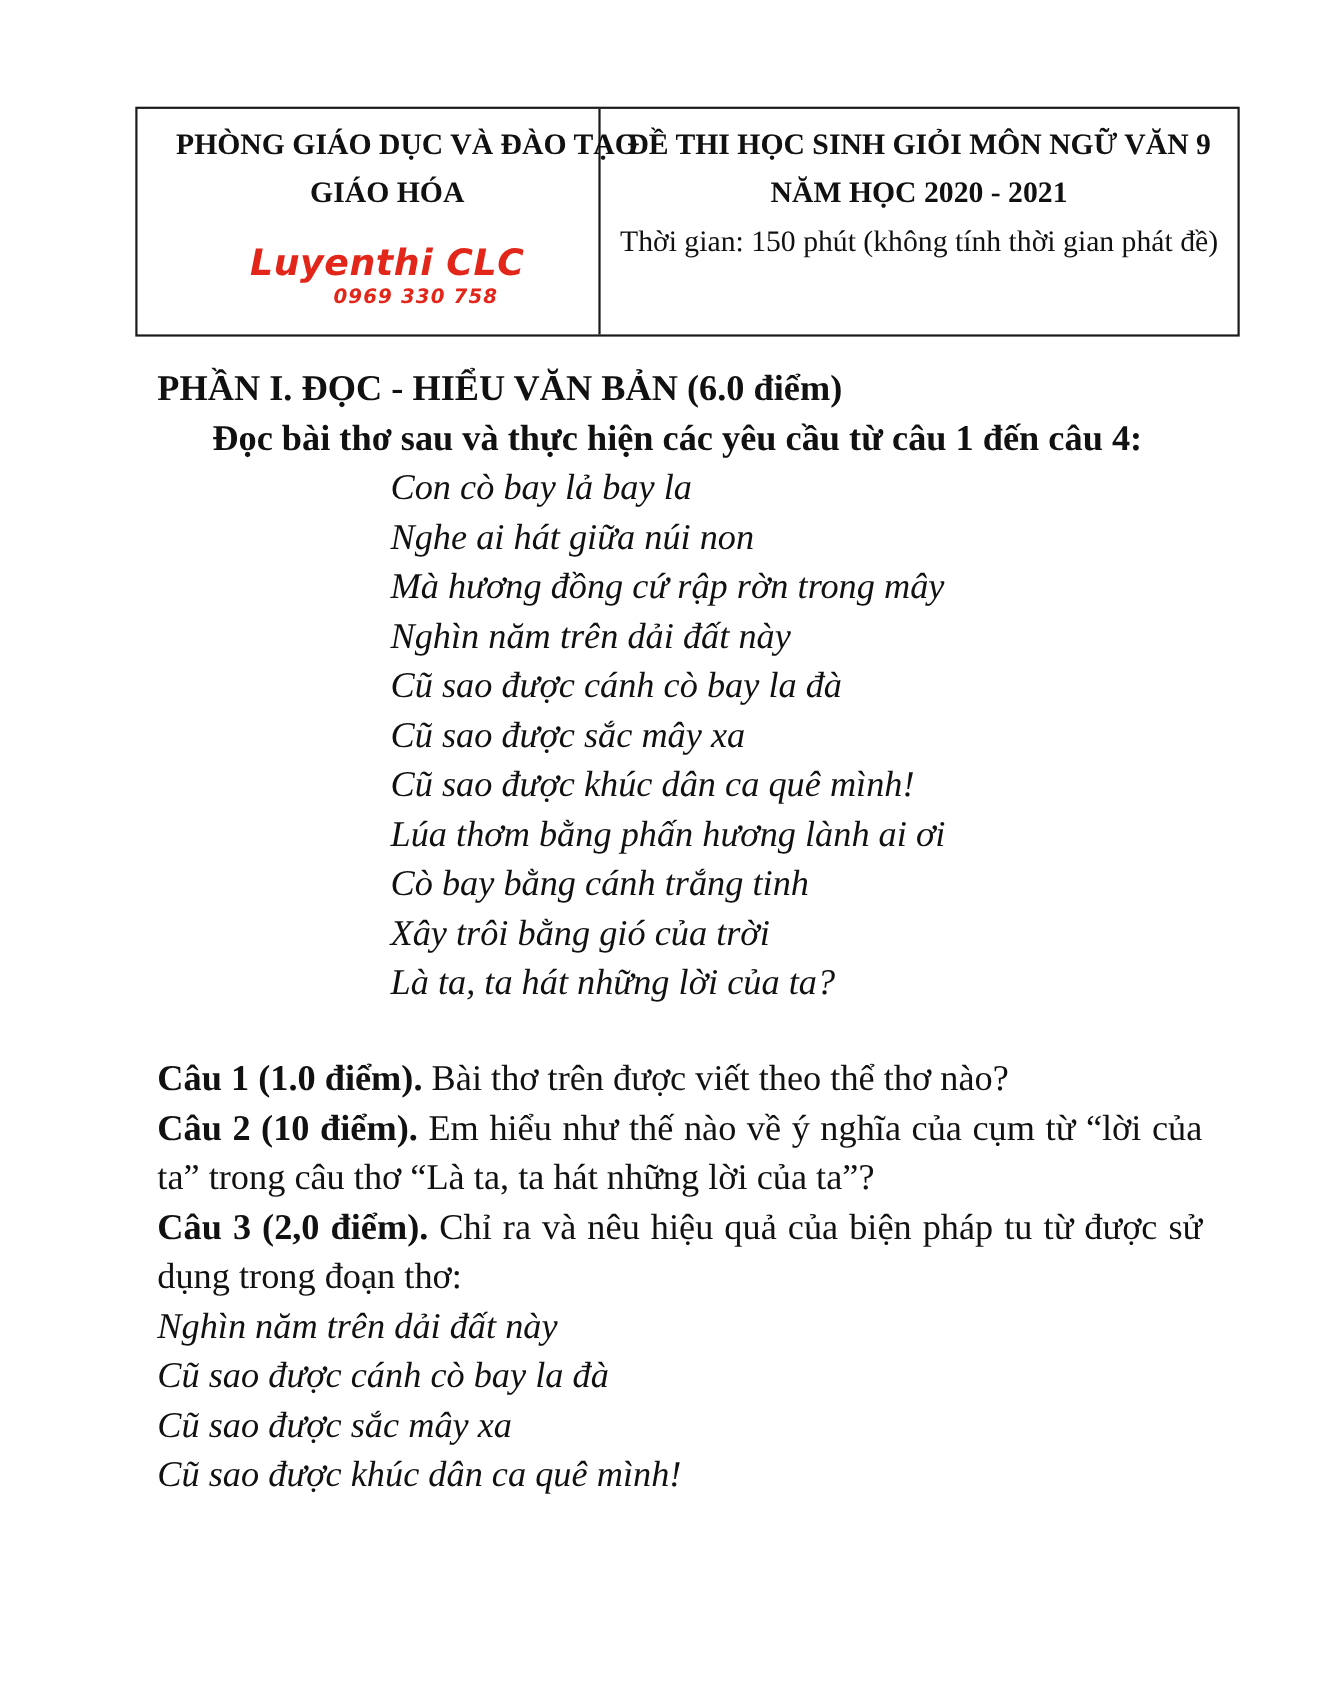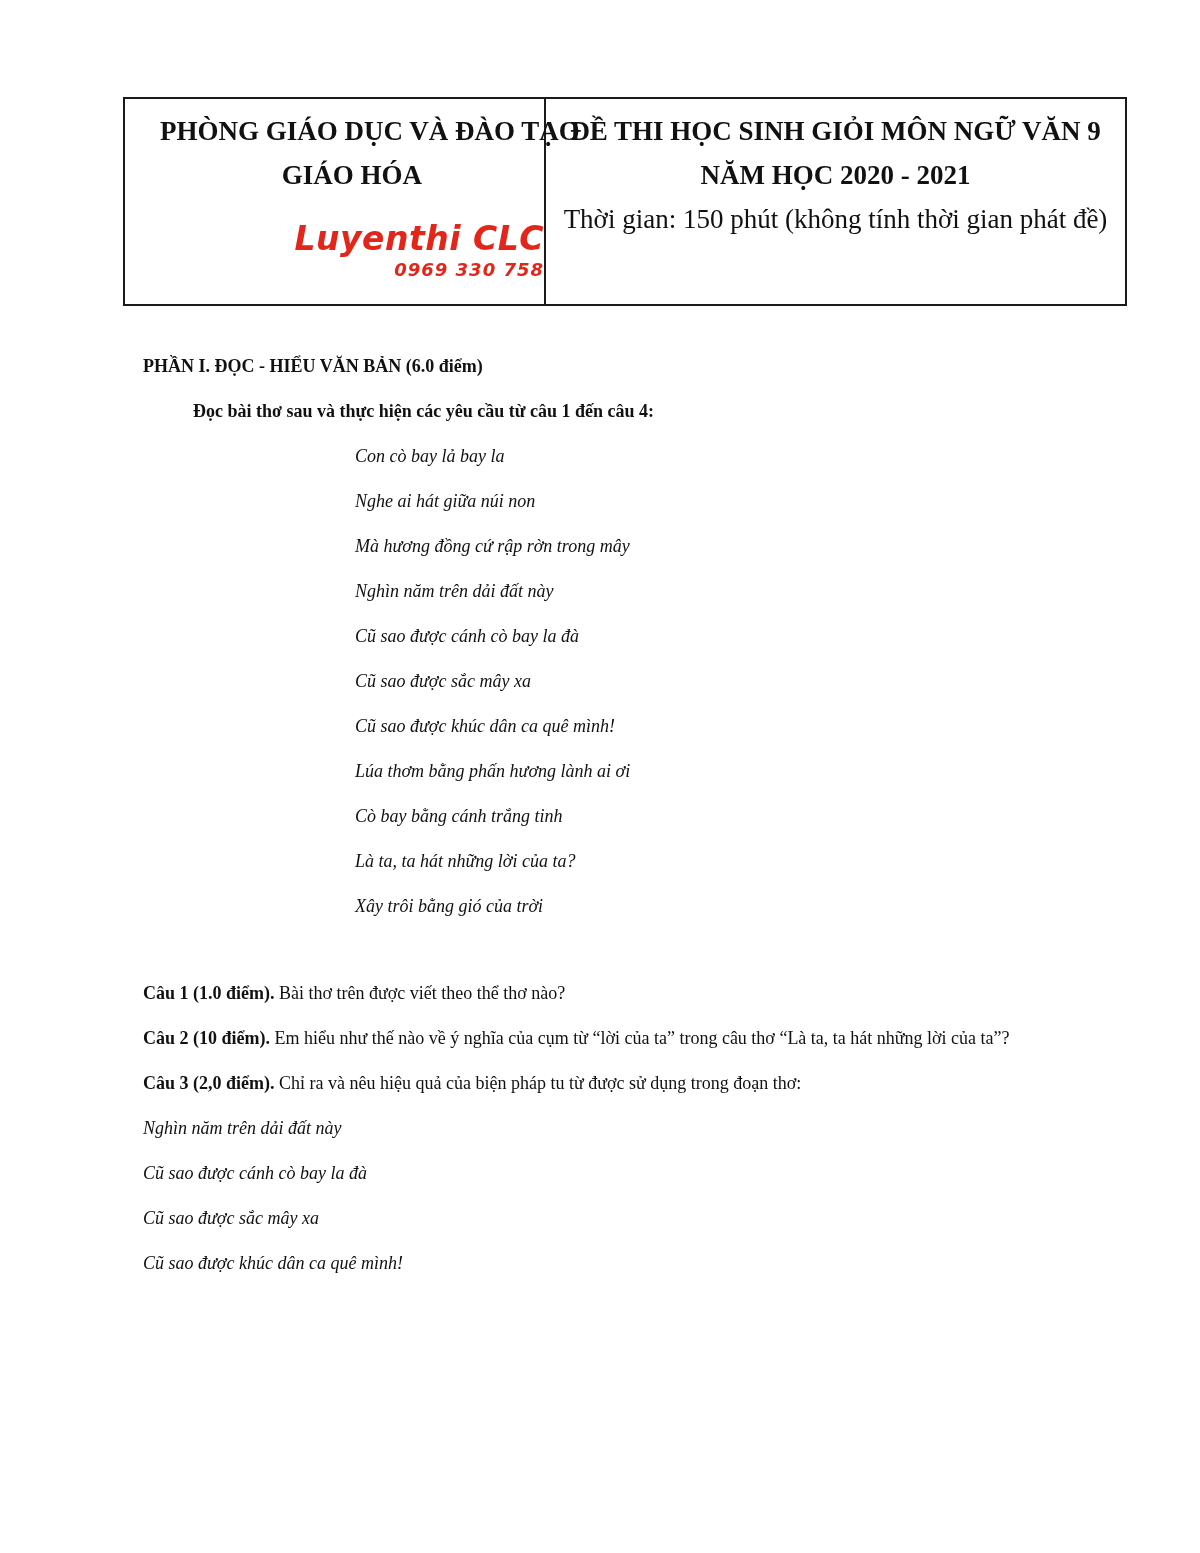--- a/index.html
+++ b/index.html
@@ -23,30 +23,30 @@
   .cell { padding-top:10px; text-align:center; }
   .cell-left  { width:421px; border-right:2px solid #1a1a1a;padding-left:35px; }
   .cell-right { flex:1; }
   .hdr-line { font-weight:bold; font-size:27px; line-height:44px; white-space:nowrap; }
   .hdr-time { font-size:27px; line-height:44px; white-space:nowrap; }
 
   .logo-block {
     margin-top:24px;
     color:#e2261a;
     font-family:"DejaVu Sans","Liberation Sans",sans-serif;
-    font-style:italic; font-weight:bold;text-align:right;
+    font-style:italic; font-weight:bold;
   }
   .logo-name  { font-size:33px; line-height:36px; letter-spacing:0.5px; }
   .logo-phone { font-size:18px; line-height:26px; padding-left:52px; letter-spacing:1px; }
 
   
   .body-content {
-    position:absolute; left:143px; top:344px;
+    position:absolute; left:143px; top:332px;
     width:950px;
-    font-size:18px; line-height:45px;
+    font-size:33px; line-height:45px;
   }
   .section-title { font-weight:bold; }
   .instruction   { font-weight:bold; text-indent:50px; }
   .poem  { margin-left:212px; font-style:italic; }
   .poem-line { white-space:nowrap; }
   .citation { margin-left:228px; }
   .citation .cite-title { font-weight:bold; font-style:italic; }
   .questions { margin-top:42px; text-align:justify; }
   .question .q-label { font-weight:bold; }
   .quote-line { font-style:italic; white-space:nowrap; }
@@ -80,22 +80,22 @@
     <div class="poem">
       <div class="poem-line">Con cò bay lả bay la</div>
       <div class="poem-line">Nghe ai hát giữa núi non</div>
       <div class="poem-line">Mà hương đồng cứ rập rờn trong mây</div>
       <div class="poem-line">Nghìn năm trên dải đất này</div>
       <div class="poem-line">Cũ sao được cánh cò bay la đà</div>
       <div class="poem-line">Cũ sao được sắc mây xa</div>
       <div class="poem-line">Cũ sao được khúc dân ca quê mình!</div>
       <div class="poem-line">Lúa thơm bằng phấn hương lành ai ơi</div>
       <div class="poem-line">Cò bay bằng cánh trắng tinh</div>
+      <div class="poem-line">Xây trôi bằng gió của trời</div>
       <div class="poem-line">Là ta, ta hát những lời của ta?</div>
-      <div class="poem-line">Xây trôi bằng gió của trời</div>
     </div>
 
 
     <div class="questions">
       <p class="question"><span class="q-label">Câu 1 (1.0 điểm).</span><span> Bài thơ trên được viết theo thể thơ nào?</span></p>
       <p class="question"><span class="q-label">Câu 2 (10 điểm).</span><span> Em hiểu như thế nào về ý nghĩa của cụm từ “lời của ta” trong câu thơ “Là ta, ta hát những lời của ta”?</span></p>
       <p class="question"><span class="q-label">Câu 3 (2,0 điểm).</span><span> Chỉ ra và nêu hiệu quả của biện pháp tu từ được sử dụng trong đoạn thơ:</span></p>
     </div>
 
     <div class="quoted-verse">

